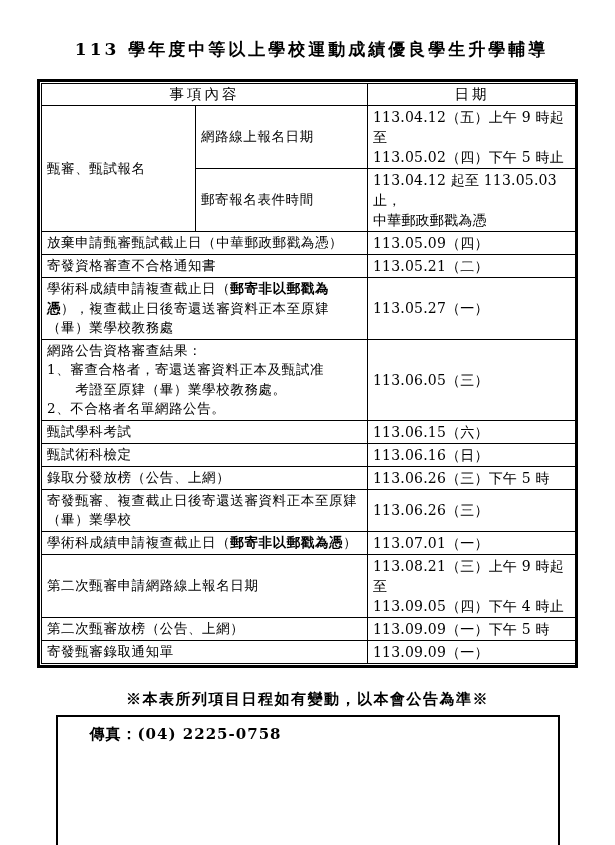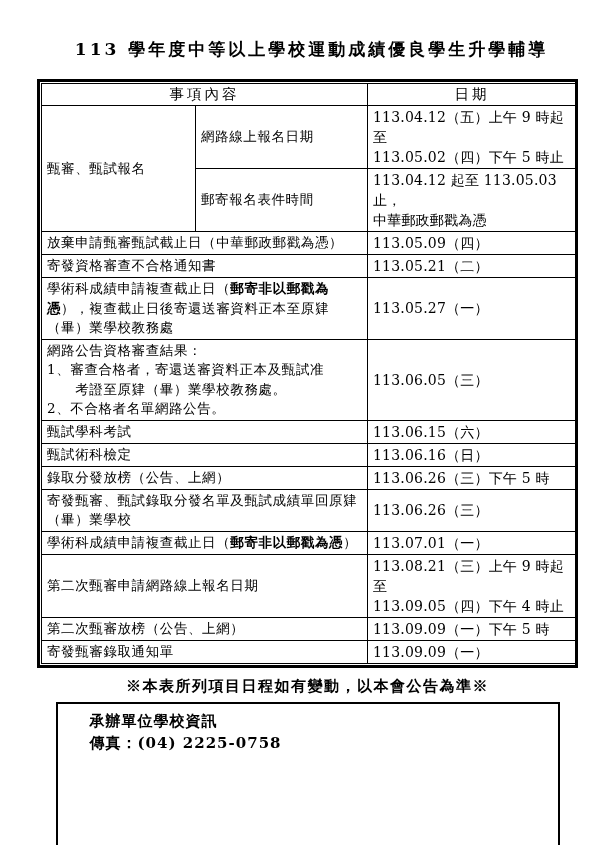--- a/index.html
+++ b/index.html
@@ -64,21 +64,21 @@
     white-space: pre-wrap;
     text-align: left;
     letter-spacing: 0.2px;
   }
   td.group-label {
     font-size: 13.5px;
     letter-spacing: 0.6px;
   }
   span.b { font-weight: bold; }
   .notice-line {
-    margin-top: 9px;
+    margin-top: 22px;
     text-align: center;
     font-weight: bold;
     font-size: 15px;
     letter-spacing: 1.5px;
   }
   .info-box {
     margin: 6px auto 0 auto;
     width: 504px;
     min-height: 158px;
     border: 2px solid #000000;
@@ -152,21 +152,21 @@
           </tr>
           <tr>
             <td colspan="2" class="item-cell"><span>甄試術科檢定</span></td>
             <td class="date-cell">113.06.16（日）</td>
           </tr>
           <tr>
             <td colspan="2" class="item-cell"><span>錄取分發放榜（公告、上網）</span></td>
             <td class="date-cell">113.06.26（三）下午 5 時</td>
           </tr>
           <tr>
-            <td colspan="2" class="item-cell"><span>寄發甄審、甄試錄取分發名單及甄試成績單回原肄（畢）業學校</span></td>
+            <td colspan="2" class="item-cell"><span>寄發甄審、複查截止日後寄還送審資料正本至原肄（畢）業學校</span></td>
             <td class="date-cell">113.06.26（三）</td>
           </tr>
           <tr>
             <td colspan="2" class="item-cell"><span>學術科成績申請複查截止日（</span><span class="b">郵寄非以郵戳為憑</span><span>）</span></td>
             <td class="date-cell">113.07.01（一）</td>
           </tr>
           <tr>
             <td colspan="2" class="item-cell"><span>第二次甄審申請網路線上報名日期</span></td>
             <td class="date-cell">113.08.21（三）上午 9 時起至
 113.09.05（四）下午 4 時止</td>
@@ -179,17 +179,16 @@
             <td colspan="2" class="item-cell"><span>寄發甄審錄取通知單</span></td>
             <td class="date-cell">113.09.09（一）</td>
           </tr>
         </tbody>
     </table>
   </div>
 
   <div class="notice-line">※本表所列項目日程如有變動，以本會公告為準※</div>
 
   <div class="info-box">
-      <div class="info-line">承辦單位學校資訊</div>
       <div class="info-line">傳真：(04) 2225-0758</div>
     </div>
 
 </div>
 
 </body></html>

